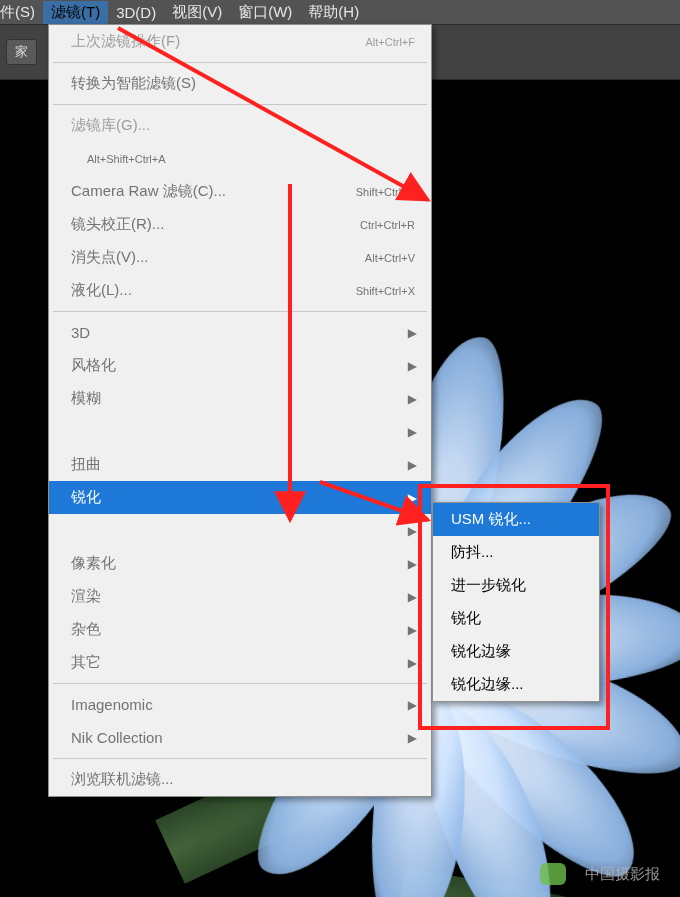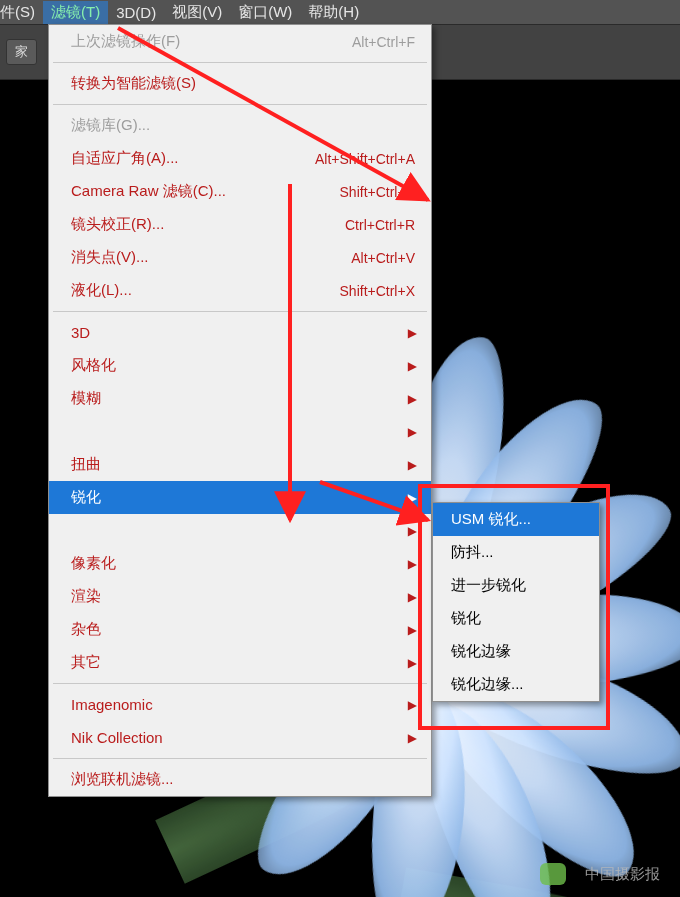--- a/index.html
+++ b/index.html
@@ -23,21 +23,21 @@
     padding-left: 0;
   }
   .menubar .menu-item {
     padding: 2px 8px;
     cursor: default;
     text-align: center;
   }
   .menubar .menu-item.first { padding-left: 0; }
   .menubar .menu-item.active {
     background: #3a6ea5;
-    color: #86efac;
+    color: #000000;
   }
 
   
   .toolbar-strip {
     height: 56px;
     background: #424242;
     border-top: 1px solid #2a2a2a;
     border-bottom: 1px solid #2a2a2a;
     display:flex;
     align-items:center;
@@ -102,32 +102,32 @@
     width: 384px;
     background: #f0f0f0;
     border: 1px solid #8f8f8f;
     box-shadow: 3px 3px 6px rgba(0,0,0,.4);
   }
   .dropdown .row {
     display: flex;
     align-items: center;
     height: 33px;
     padding: 0 16px 0 22px;
-    color: #b91c1c;
+    color: #737373;
     position: relative;
   }
   .dropdown .row.disabled { color: #9d9d9d; }
   .dropdown .row.highlight {
     background: #1e78d7;
     color: #fff;
   }
   .dropdown .row .label { flex: 1; }
   .dropdown .row .shortcut {
     color: inherit;
-    font-size: 14px;
+    font-size: 11px;
     padding-left: 16px;
   }
   .dropdown .row .arrow {
     position: absolute;
     right: 14px;
     font-size: 12px;
   }
   .dropdown .sep {
     height: 1px;
     margin: 4px 4px;
@@ -240,21 +240,20 @@
 
   <div class="row">
     <span class="label">转换为智能滤镜(S)</span>
   </div>
   <div class="sep"></div>
 
   <div class="row disabled">
     <span class="label">滤镜库(G)...</span>
   </div>
   <div class="row">
-    <span class="label">自适应广角(A)...</span>
     <span class="shortcut">Alt+Shift+Ctrl+A</span>
   </div>
   <div class="row">
     <span class="label">Camera Raw 滤镜(C)...</span>
     <span class="shortcut">Shift+Ctrl+A</span>
   </div>
   <div class="row">
     <span class="label">镜头校正(R)...</span>
     <span class="shortcut">Ctrl+Ctrl+R</span>
   </div>

